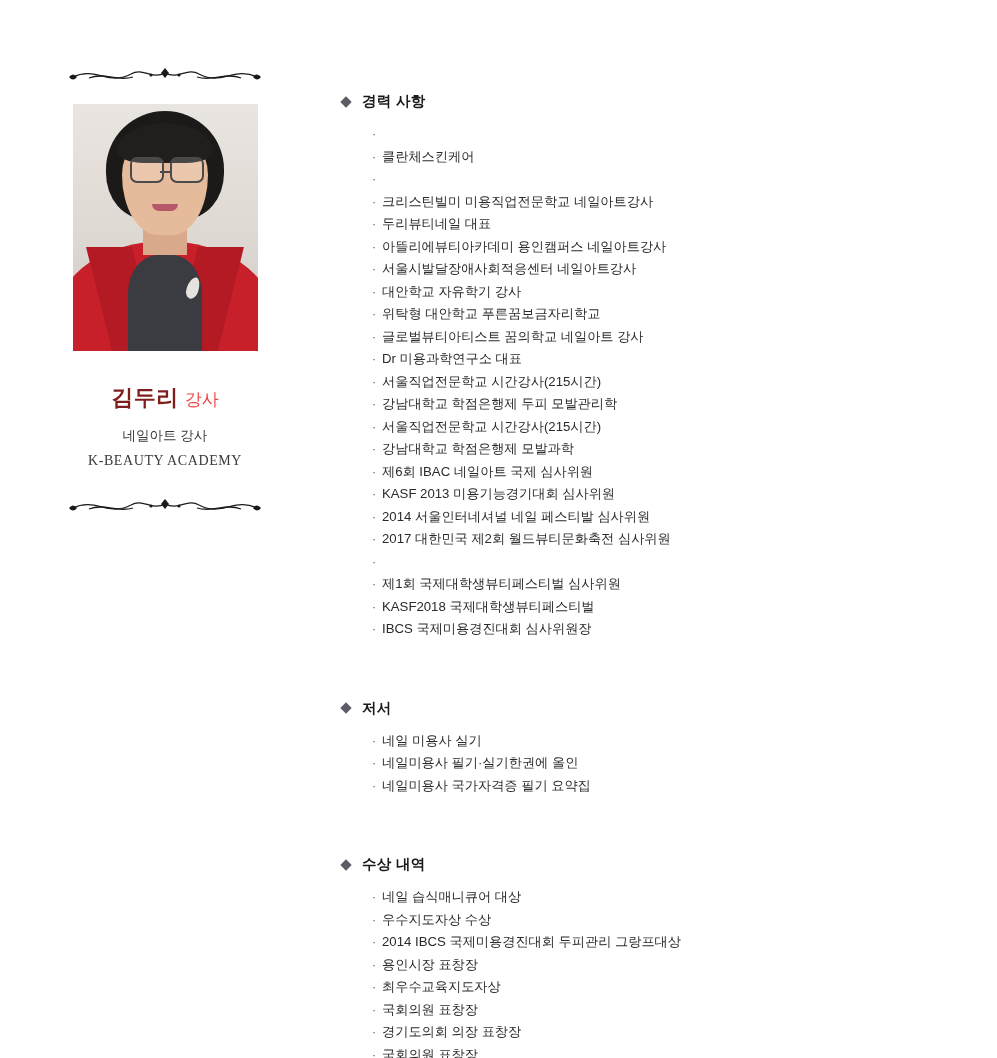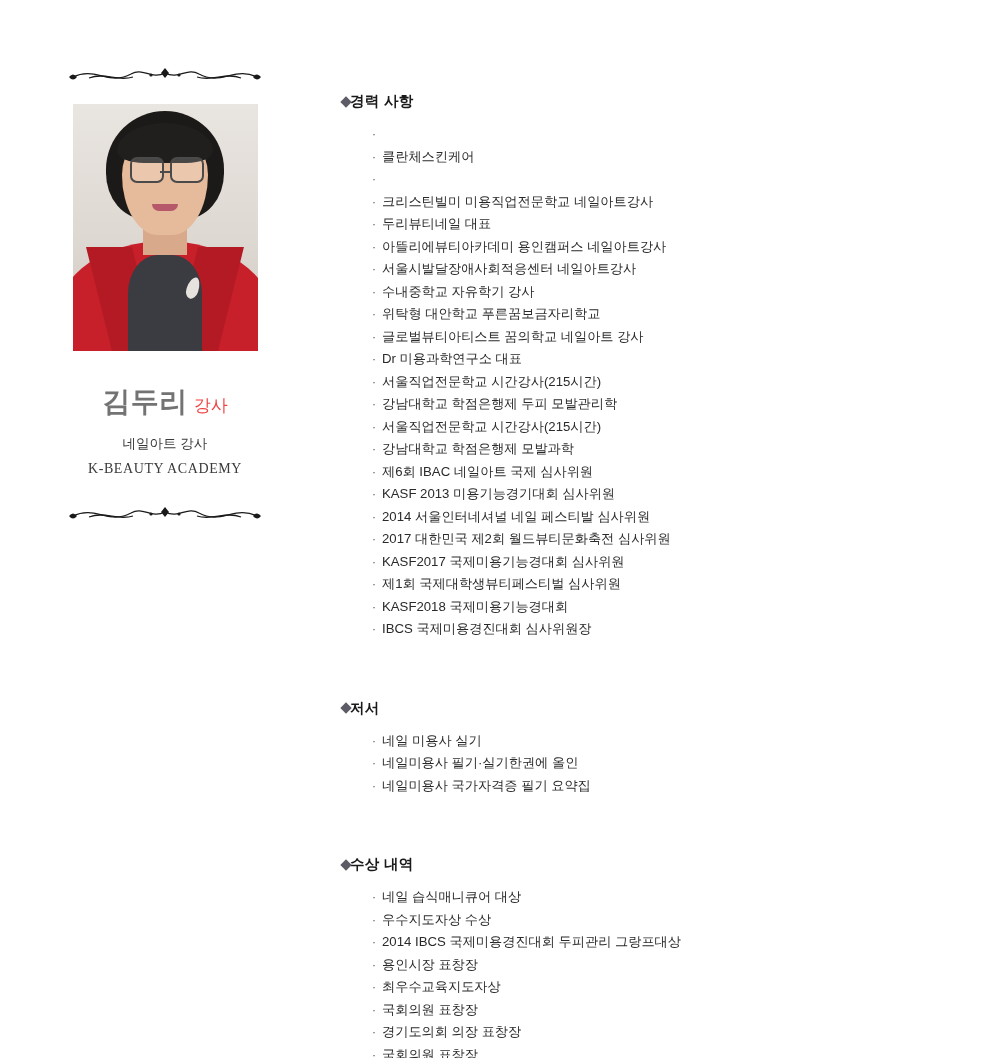--- a/index.html
+++ b/index.html
@@ -173,24 +173,24 @@
     background: #b6586a;
     border-radius: 0 0 12px 12px;
   }
 
   .name-line {
     margin-top: 32px;
     text-align: center;
     white-space: nowrap;
   }
   .name-main {
-    font-size: 28px;
+    font-size: 22px;
     font-weight: bold;
     letter-spacing: 0.5px;
-    color: #737373;
+    color: #7f1d1d;
   }
   .name-suffix {
     font-size: 17px;
     color: #ef4444;
     margin-left: 6px;
   }
   .sub-1 {
     margin-top: 14px;
     font-size: 13.5px;
     color: #3a3a3a;
@@ -211,20 +211,21 @@
     padding-top: 92px;
     padding-left: 12px;
   }
 
   .section { margin-bottom: 0; }
   .section + .section { margin-top: 58px; }
 
   .section-head {
     display: flex;
     align-items: center;
+    gap: 12px;
     margin-bottom: 12px;
   }
   .diamond {
     width: 8px;
     height: 8px;
     background: #5c5c66;
     transform: rotate(45deg);
     flex: 0 0 8px;
   }
   .section-title {
@@ -345,21 +346,21 @@
         <li class="item">
             <span class="bullet">·</span>
             <span>아뜰리에뷰티아카데미 용인캠퍼스 네일아트강사</span>
           </li>
         <li class="item">
             <span class="bullet">·</span>
             <span>서울시발달장애사회적응센터 네일아트강사</span>
           </li>
         <li class="item">
             <span class="bullet">·</span>
-            <span>수내중학교 자유학기 강사</span>
+            <span>대안학교 자유학기 강사</span>
           </li>
         <li class="item">
             <span class="bullet">·</span>
             <span>위탁형 대안학교 푸른꿈보금자리학교</span>
           </li>
         <li class="item">
             <span class="bullet">·</span>
             <span>글로벌뷰티아티스트 꿈의학교 네일아트 강사</span>
           </li>
         <li class="item">
@@ -393,29 +394,28 @@
         <li class="item">
             <span class="bullet">·</span>
             <span>2014 서울인터네셔널 네일 페스티발 심사위원</span>
           </li>
         <li class="item">
             <span class="bullet">·</span>
             <span>2017 대한민국 제2회 월드뷰티문화축전 심사위원</span>
           </li>
         <li class="item">
             <span class="bullet">·</span>
-            <span>KASF2017 국제미용기능경대회 심사위원</span>
           </li>
         <li class="item">
             <span class="bullet">·</span>
             <span>제1회 국제대학생뷰티페스티벌 심사위원</span>
           </li>
         <li class="item">
             <span class="bullet">·</span>
-            <span>KASF2018 국제미용기능경대회</span>
+            <span>KASF2018 국제대학생뷰티페스티벌</span>
           </li>
         <li class="item">
             <span class="bullet">·</span>
             <span>IBCS 국제미용경진대회 심사위원장</span>
           </li>
       </ul>
     </div>
 
     <div class="section">
       <div class="section-head">

